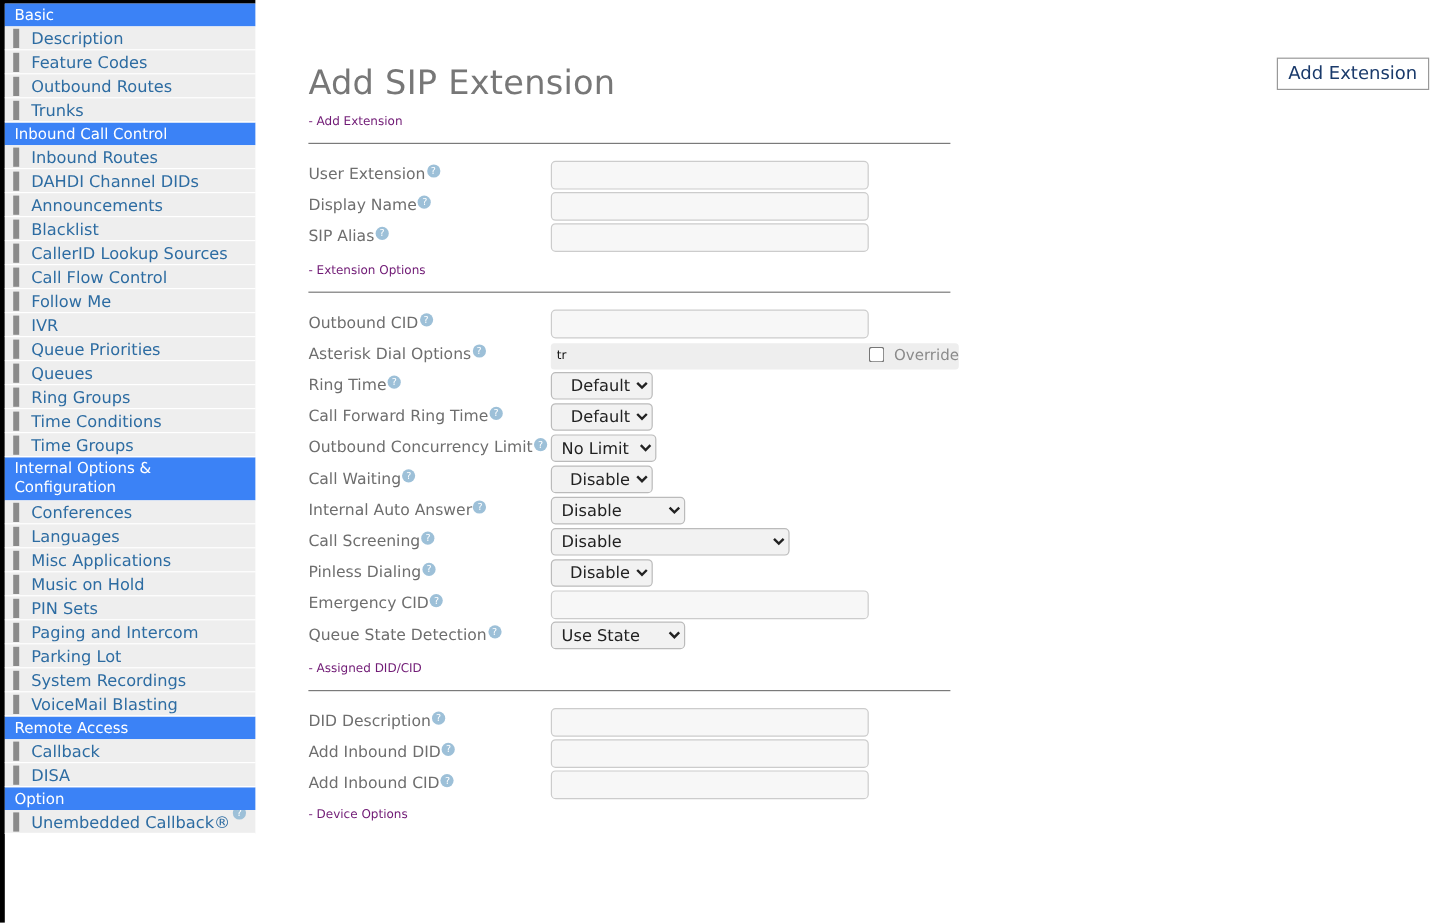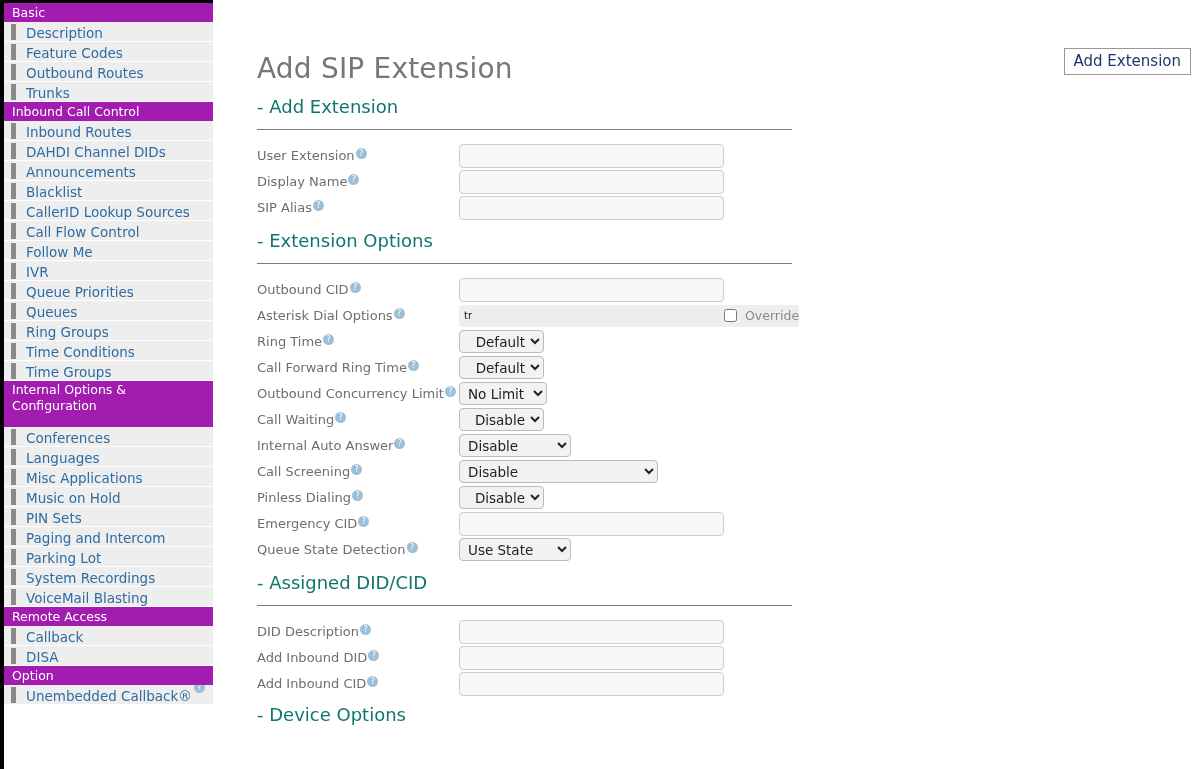--- a/index.html
+++ b/index.html
@@ -16,31 +16,31 @@
 
   
   #sidebar {
     position: absolute; left: 0; top: 0;
     width: 213px; height: 769px;
     border-top: 3px solid #000;
     border-left: 4px solid #000;
     background: #ffffff;
   }
   .nav-group-header {
-    background: #a21caf;
+    background: #3b82f6;
     color: #ffffff;
     font-size: 12.5px;
     line-height: 19px;
     padding: 0 0 12px 8px;
     height: 19px;
     white-space: nowrap;
     overflow: hidden;
   }
   .nav-group-header.two-line {
-    height: 46px;
+    height: 36px;
     line-height: 16px;
     padding-top: 1px;
     white-space: normal;
   }
   .nav-item {
     position: relative;
     background: #eeeeee;
     height: 20px;
     line-height: 20px;
     margin-bottom: 0px;
@@ -104,22 +104,22 @@
     color: #1a3a6b;
     font-size: 15px;
     font-family: "DejaVu Sans", sans-serif;
     padding: 3px 9px 4px 9px;
     cursor: pointer;
   }
 
   .form-area { position: absolute; left: 44px; top: 96px; width: 552px; }
 
   .section-head {
-    font-size: 18px;
-    color: #0f766e;
+    font-size: 10px;
+    color: #701a75;
     padding-bottom: 3px;
   }
   .section-rule {
     border-bottom: 1px solid #7a7a7a;
     width: 535px;
     margin-top: 9px;
     margin-bottom: 14px;
     height: 0;
   }
 

